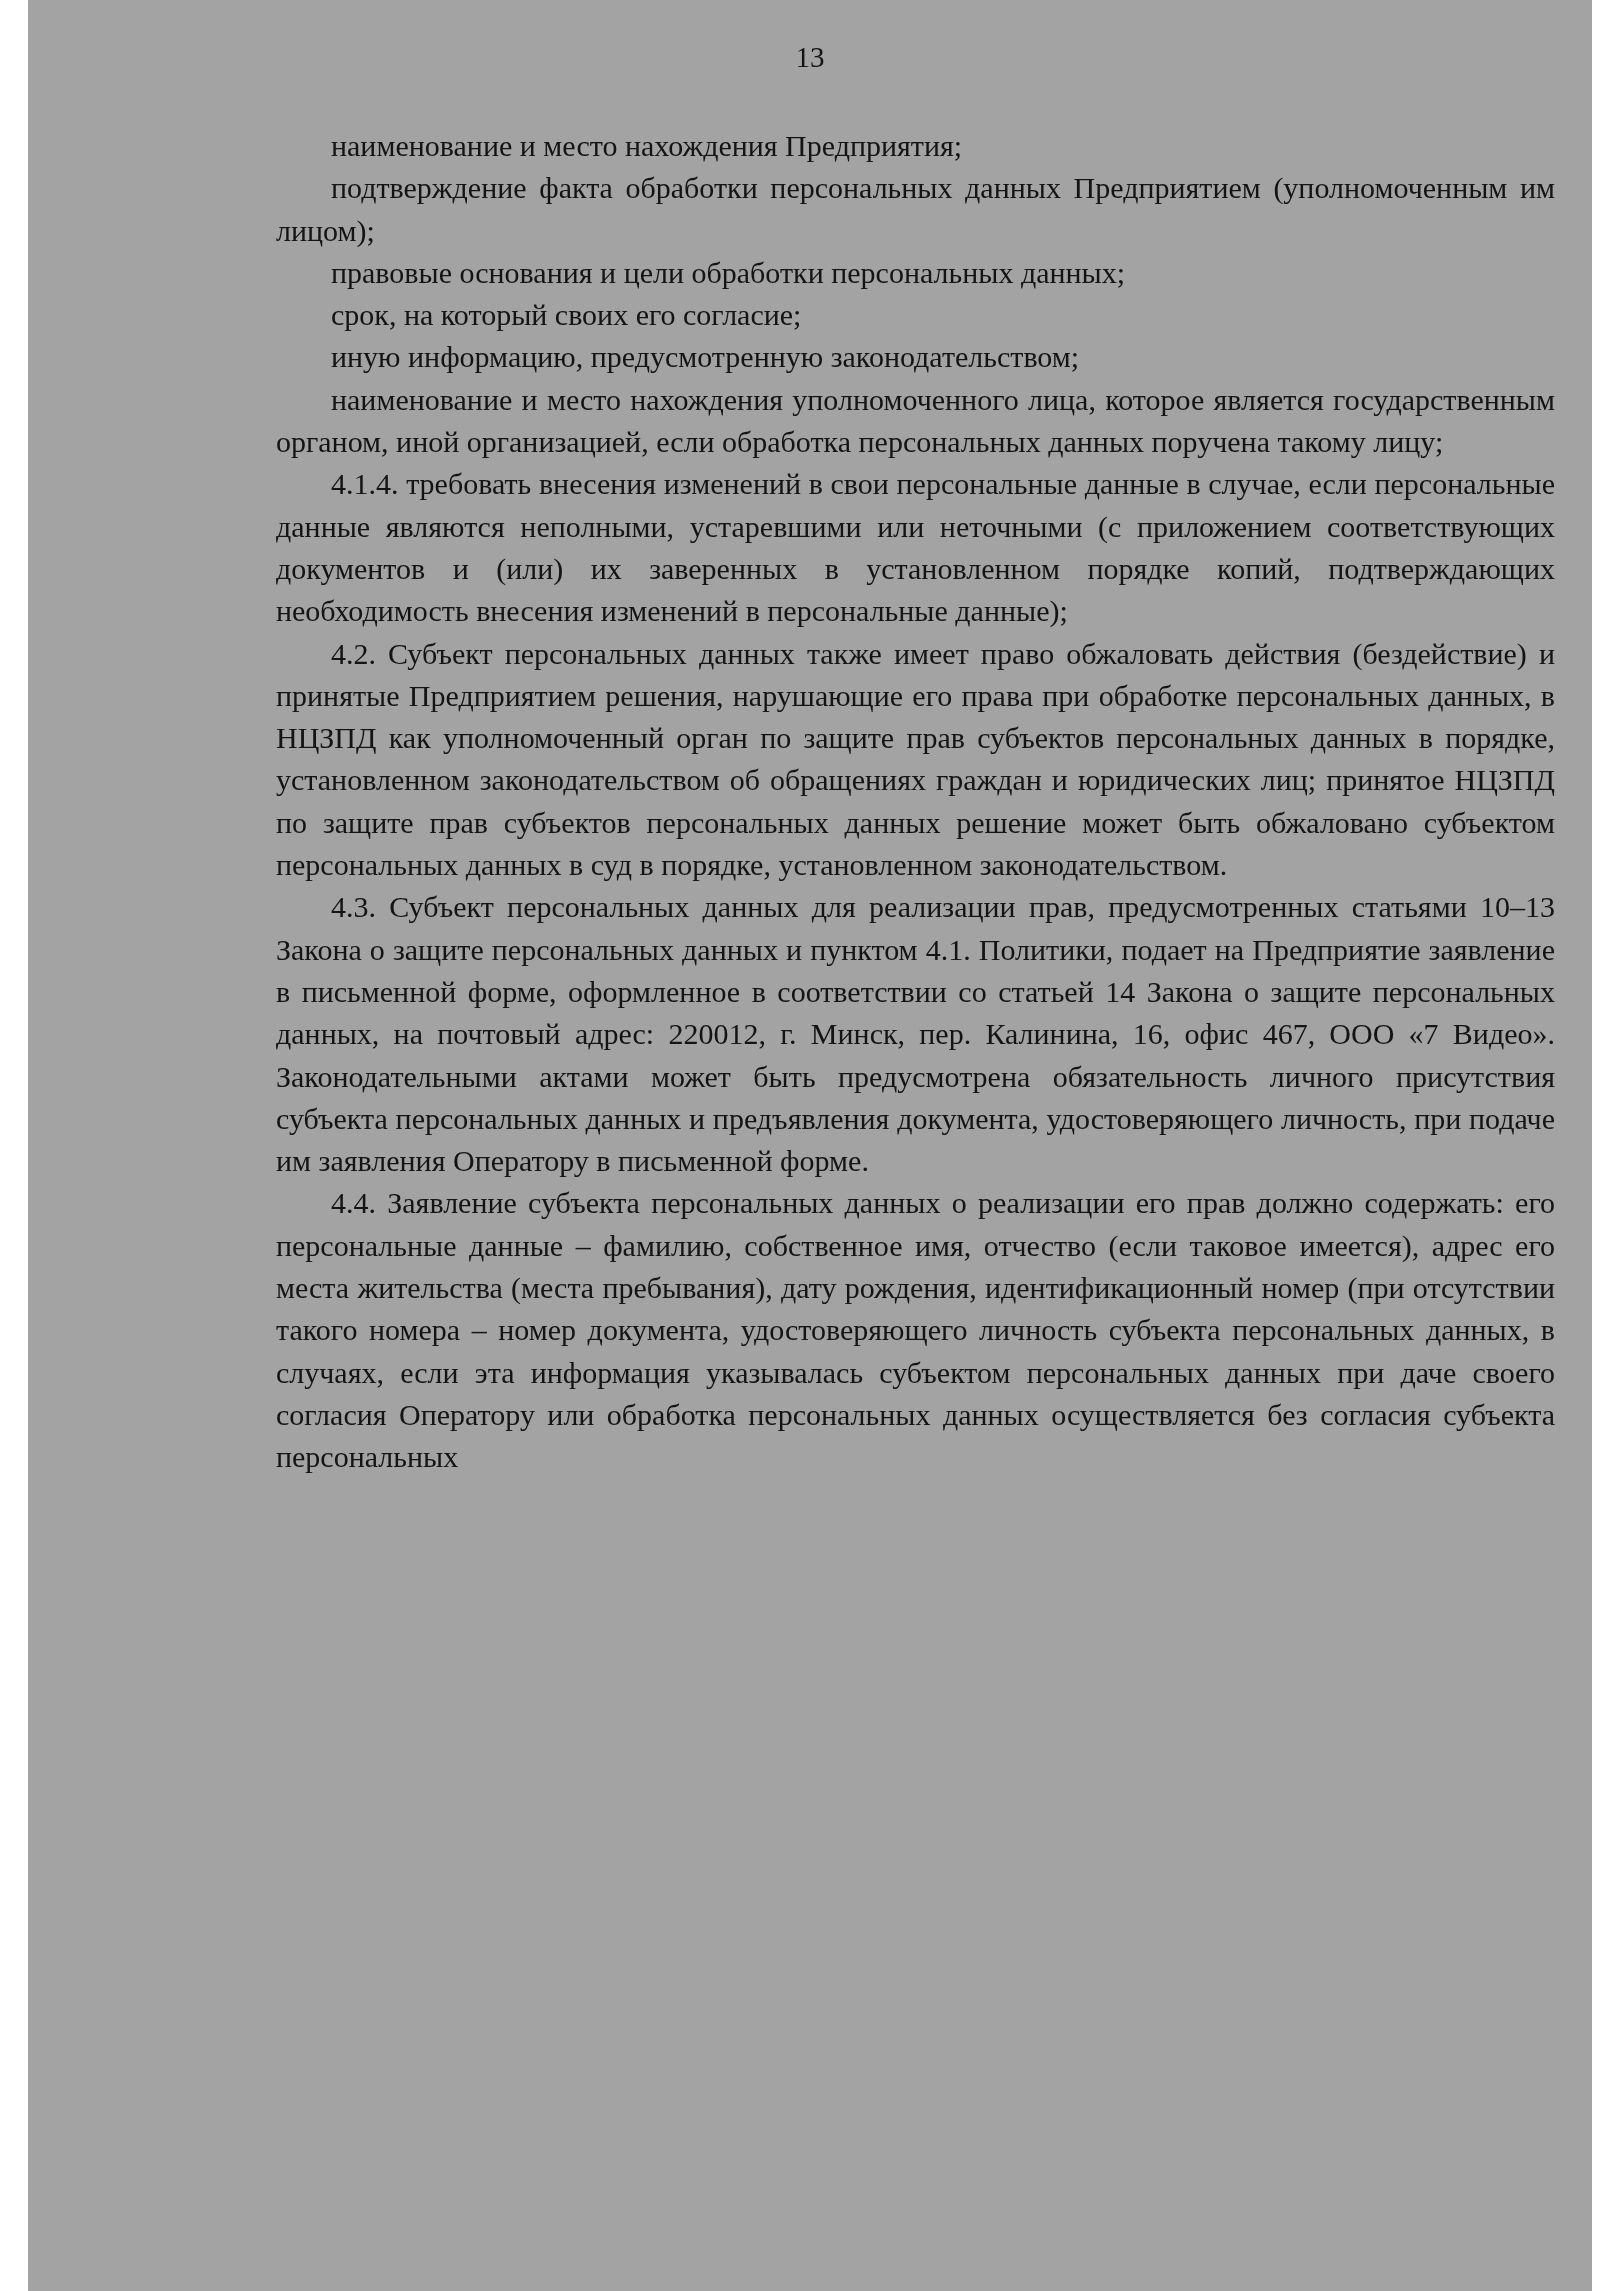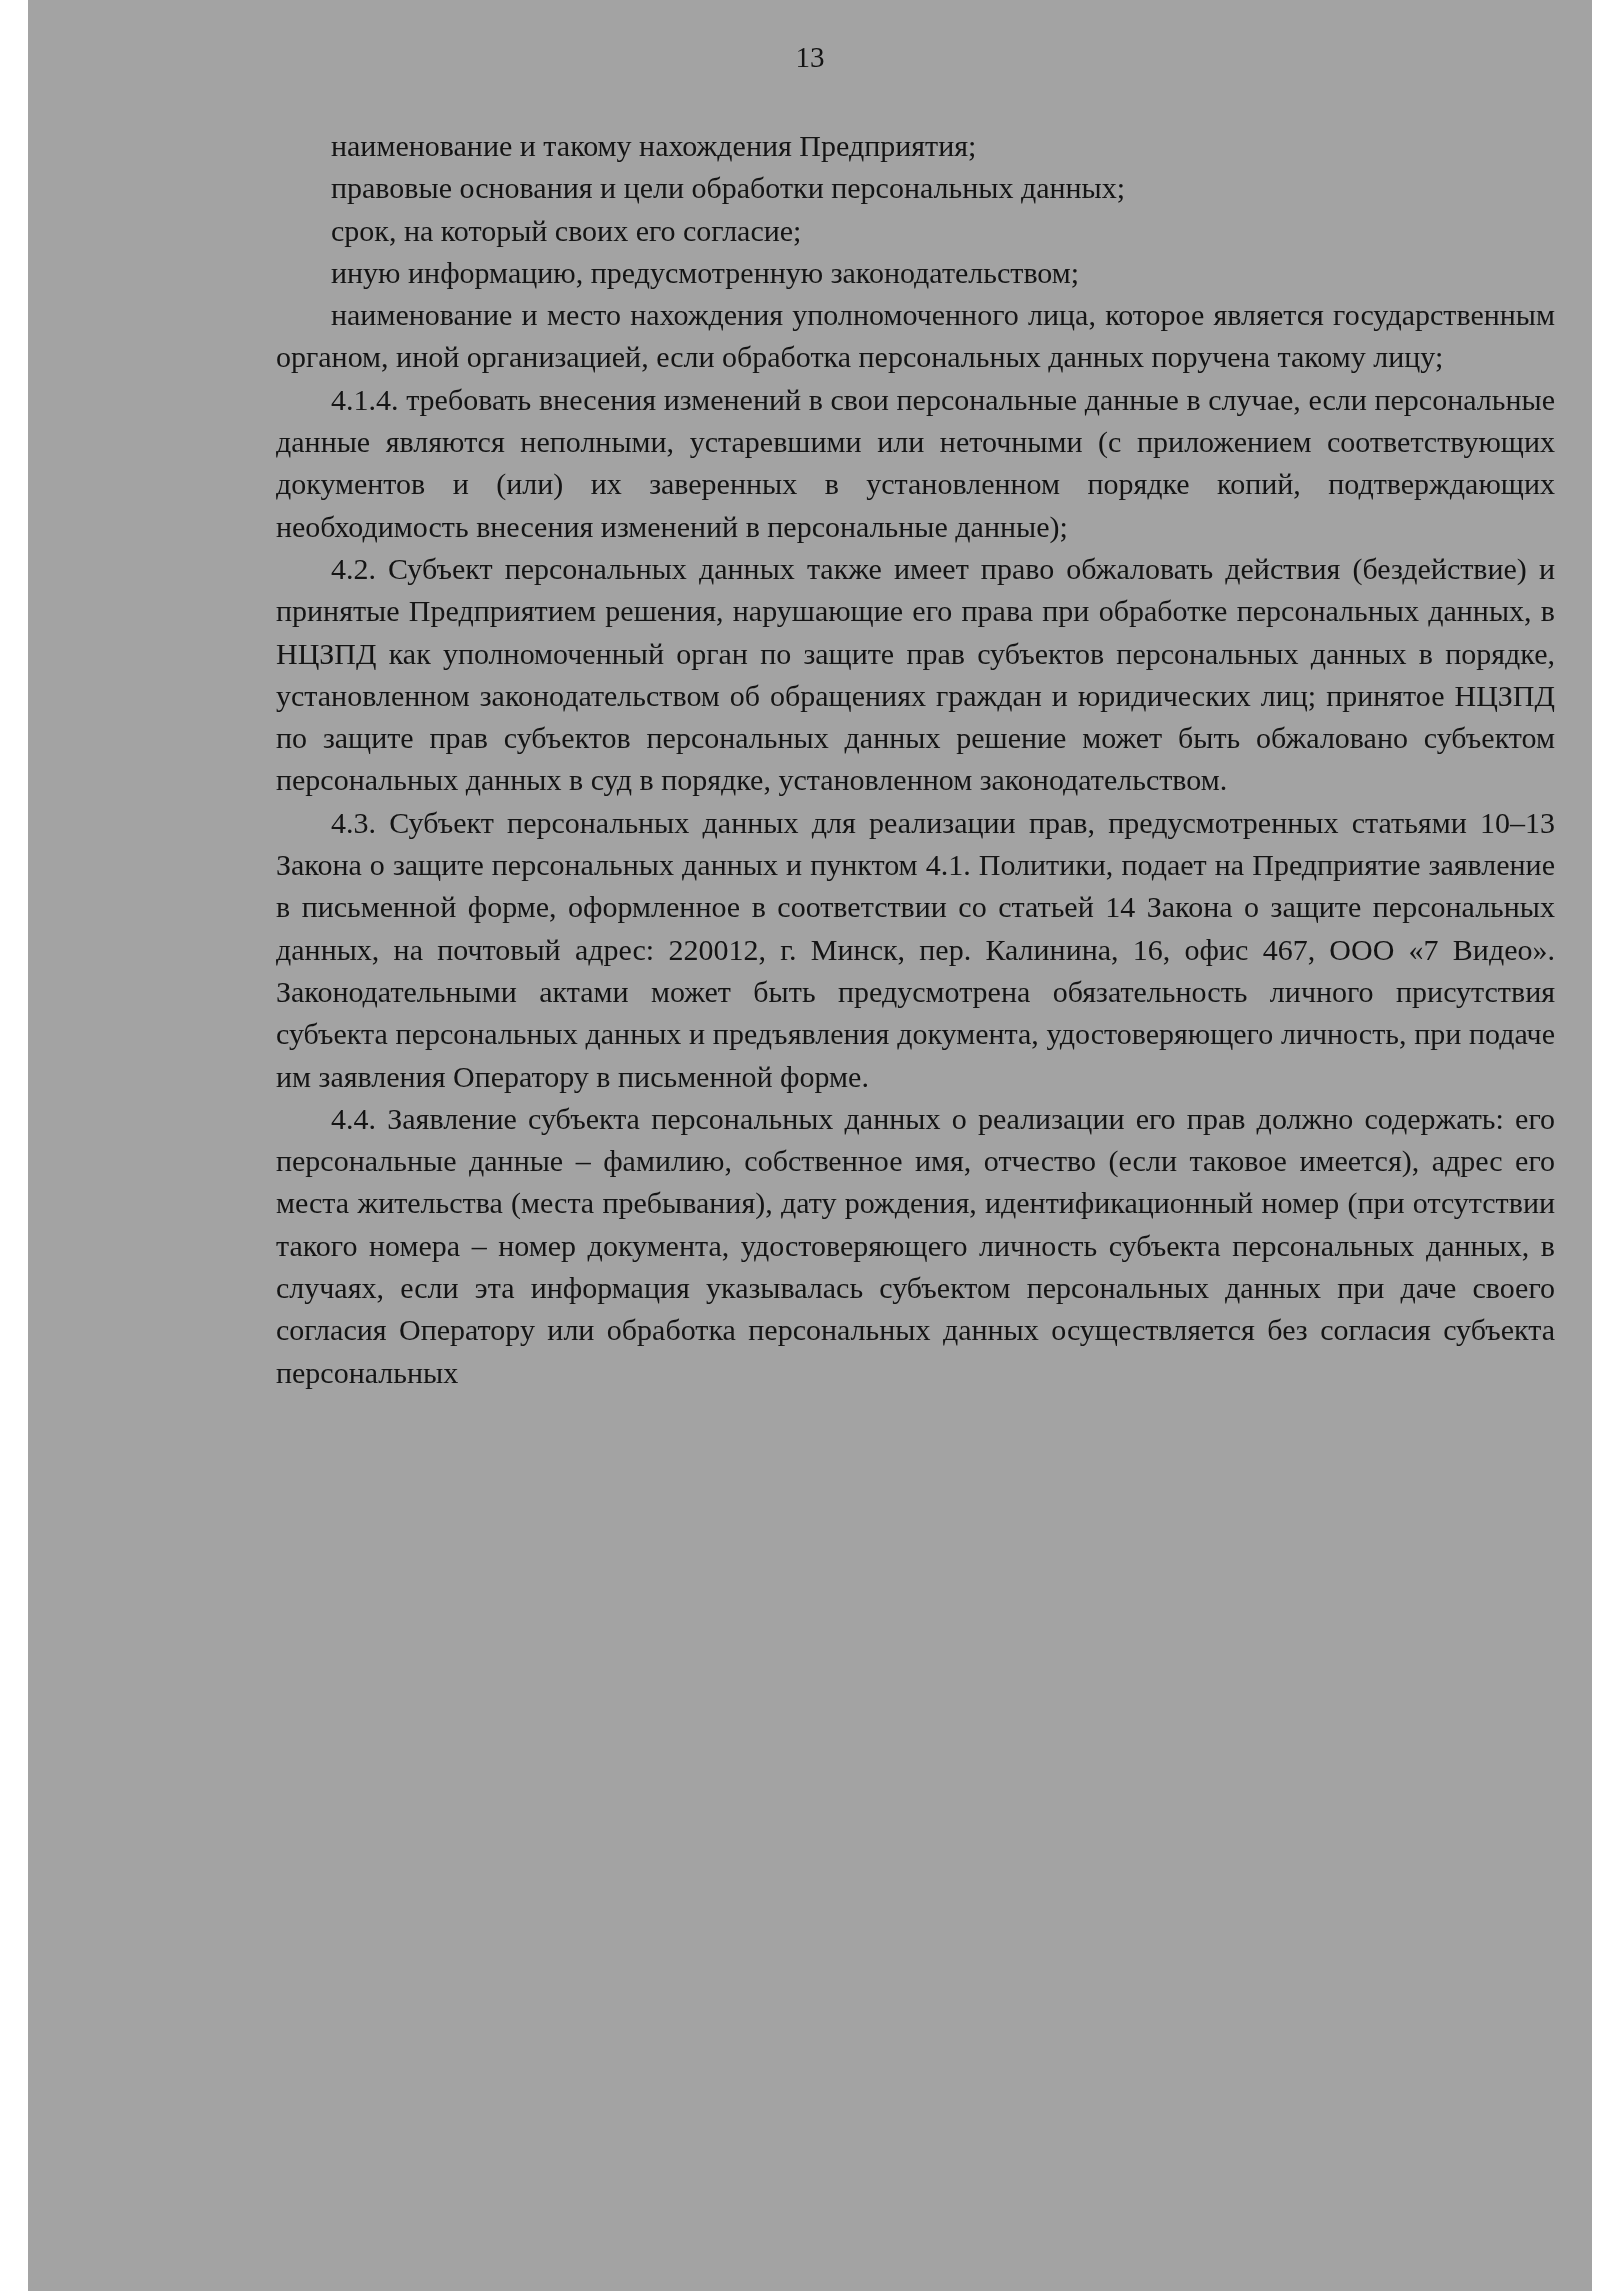--- a/index.html
+++ b/index.html
@@ -49,21 +49,22 @@
   }
 </style>
 </head>
 <body>
 
 <div class="page">
 
   <div class="page-number">13</div>
 
   <div class="doc-body">
-    <p>наименование и такому нахождения Предприятия;</p>
+    <p>наименование и место нахождения Предприятия;</p>
+    <p>подтверждение факта обработки персональных данных Предприятием (уполномоченным им лицом);</p>
     <p>правовые основания и цели обработки персональных данных;</p>
     <p>срок, на который своих его согласие;</p>
     <p>иную информацию, предусмотренную законодательством;</p>
     <p>наименование и место нахождения уполномоченного лица, которое является государственным органом, иной организацией, если обработка персональных данных поручена такому лицу;</p>
     <p>4.1.4. требовать внесения изменений в свои персональные данные в случае, если персональные данные являются неполными, устаревшими или неточными (с приложением соответствующих документов и (или) их заверенных в установленном порядке копий, подтверждающих необходимость внесения изменений в персональные данные);</p>
     <p>4.2. Субъект персональных данных также имеет право обжаловать действия (бездействие) и принятые Предприятием решения, нарушающие его права при обработке персональных данных, в НЦЗПД как уполномоченный орган по защите прав субъектов персональных данных в порядке, установленном законодательством об обращениях граждан и юридических лиц; принятое НЦЗПД по защите прав субъектов персональных данных решение может быть обжаловано субъектом персональных данных в суд в порядке, установленном законодательством.</p>
     <p>4.3. Субъект персональных данных для реализации прав, предусмотренных статьями 10–13 Закона о защите персональных данных и пунктом 4.1. Политики, подает на Предприятие заявление в письменной форме, оформленное в соответствии со статьей 14 Закона о защите персональных данных, на почтовый адрес: 220012, г. Минск, пер. Калинина, 16, офис 467, ООО «7 Видео». Законодательными актами может быть предусмотрена обязательность личного присутствия субъекта персональных данных и предъявления документа, удостоверяющего личность, при подаче им заявления Оператору в письменной форме.</p>
     <p class="last">4.4. Заявление субъекта персональных данных о реализации его прав должно содержать: его персональные данные – фамилию, собственное имя, отчество (если таковое имеется), адрес его места жительства (места пребывания), дату рождения, идентификационный номер (при отсутствии такого номера – номер документа, удостоверяющего личность субъекта персональных данных, в случаях, если эта информация указывалась субъектом персональных данных при даче своего согласия Оператору или обработка персональных данных осуществляется без согласия субъекта персональных</p>
   </div>
 

